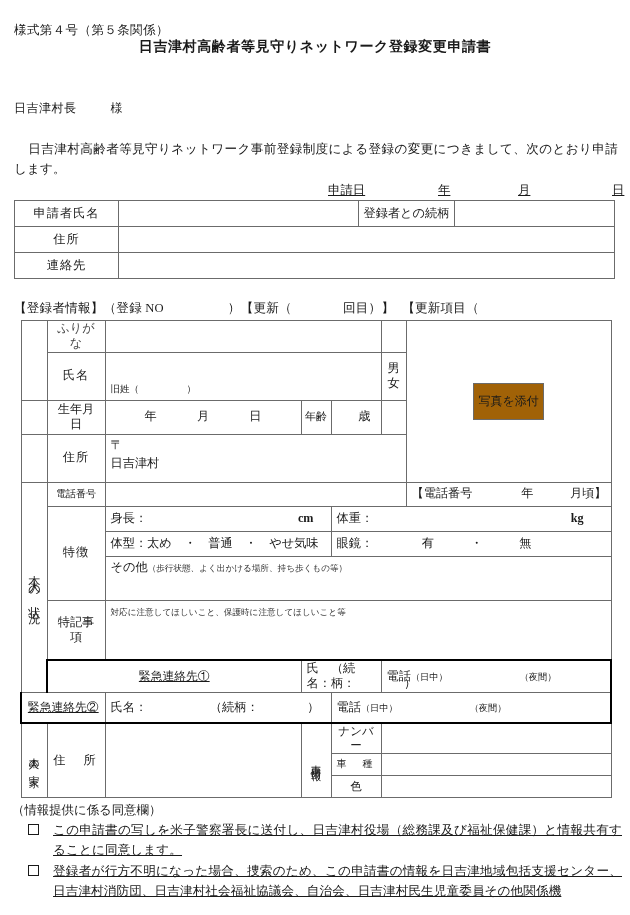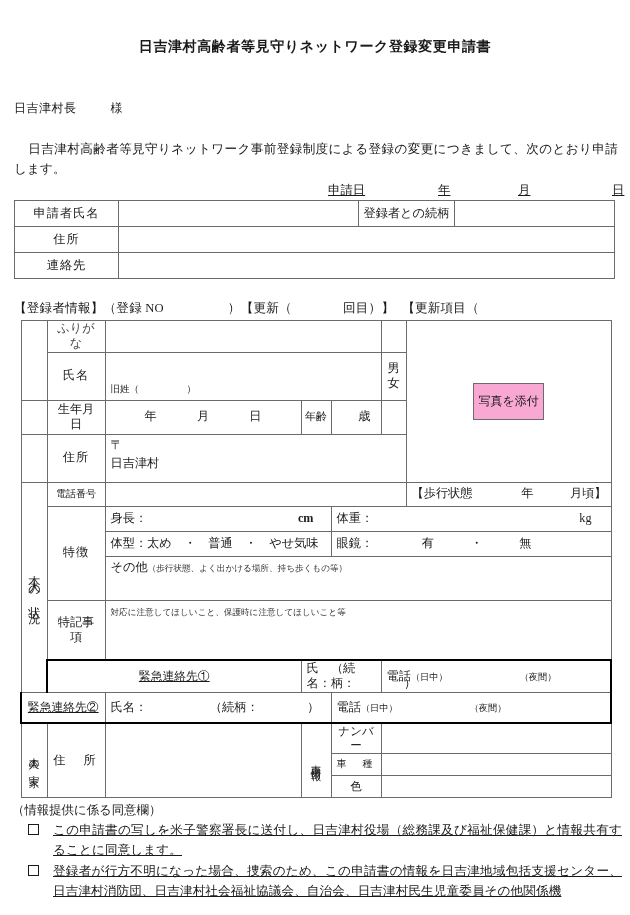--- a/index.html
+++ b/index.html
@@ -114,21 +114,21 @@
   }
   .photo-cell {
     vertical-align: middle; text-align: center;
     position: relative;
   }
   .photo-box {
     display: inline-block;
     border: 1px solid #6b6b6b;
     padding: 10px 4px;
     font-size: 12px;
-    background: #f9a8d4;
+    background: #a16207;
   }
   .photo-date {
     font-size: 10.5px;
     text-align: left;
     white-space: pre;
   }
   .kyusei { font-size: 9.5px; }
   .bold-top { border-top: 2px solid #000 !important; }
   .bold-bottom { border-bottom: 2px solid #000 !important; }
   .bold-left { border-left: 2px solid #000 !important; text-decoration: underline; }
@@ -155,20 +155,21 @@
     margin: 4px 14px 0 16px;
     background: #fff;
   }
   .consent-text { flex: 1 1 auto; text-align: justify; letter-spacing: .1px; text-decoration: underline; }
 </style>
 </head>
 <body>
 
 <div class="page">
 
+  <div class="form-no">様式第４号（第５条関係）</div>
 
   <div class="doc-title">日吉津村高齢者等見守りネットワーク登録変更申請書</div>
 
   <div class="addressee">
     <span>日吉津村長</span><span class="sama">様</span>
   </div>
 
   <div class="intro"><span class="ind"></span><span>日吉津村高齢者等見守りネットワーク事前登録制度による登録の変更につきまして、次のとおり申請します。</span></div>
 
   <div class="date-line">
@@ -259,35 +260,35 @@
         <td colspan="4" style="vertical-align:top;padding-top:3px">
           <div>〒</div>
           <div style="margin-top:3px">日吉津村</div>
         </td>
       </tr>
 
       <tr>
         <td class="vert" rowspan="6" style="width:26px">本人の状況</td>
         <td class="lbl" style="height:24px;letter-spacing:0;font-size:10px">電話番号</td>
         <td colspan="4"></td>
-        <td class="photo-date">【歩行状態　　　　年　　　月頃】</td>
+        <td class="photo-date">【電話番号　　　　年　　　月頃】</td>
       </tr>
 
       <tr>
         <td rowspan="3" class="lbl">特徴</td>
         <td colspan="2" style="height:25px">
           <div style="display:flex;justify-content:space-between">
             <span>身長：</span>
             <span style="margin-right:12px;font-weight:bold">cm</span>
           </div>
         </td>
         <td colspan="3">
           <div style="display:flex;justify-content:space-between">
             <span>体重：</span>
-            <span style="margin-right:14px;font-weight:normal">kg</span>
+            <span style="margin-right:22px;font-weight:bold">kg</span>
           </div>
         </td>
       </tr>
 
       <tr>
         <td colspan="2" style="height:25px">体型：太め　・　普通　・　やせ気味</td>
         <td colspan="3">眼鏡：　　　　有　　　・　　　無</td>
       </tr>
 
       <tr>

